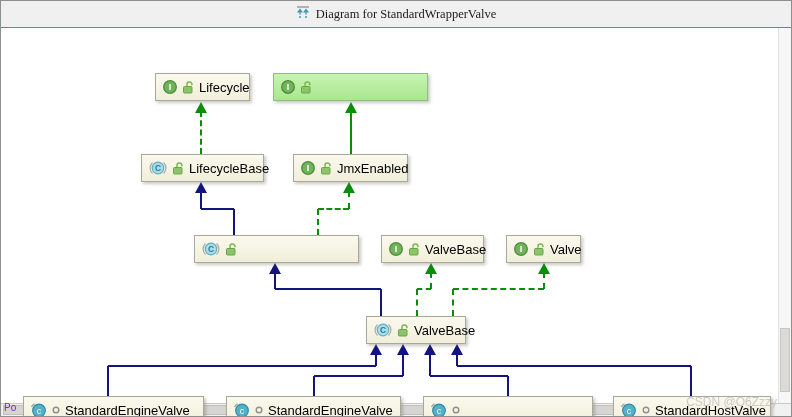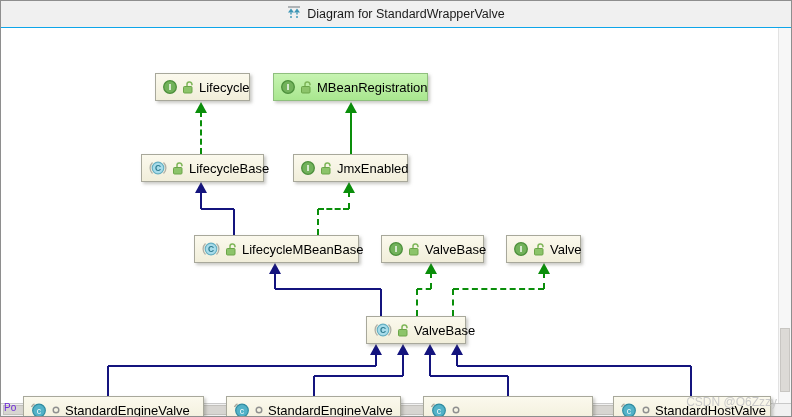--- a/index.html
+++ b/index.html
@@ -1,18 +1,18 @@
 <!DOCTYPE html>
 <html><head>
 <meta charset="utf-8">
 <style>
   html,body{margin:0;padding:0;background:#fff;font-family:"Liberation Sans",sans-serif;}
   .frame{position:relative;width:792px;height:417px;box-sizing:border-box;border:1px solid #8E8E8E;background:#fff;overflow:hidden;}
   .titlebar{position:absolute;left:0;top:0;right:0;height:26px;background:#F0F0F0;border-bottom:2px solid #0ea5e9;
-            display:flex;align-items:center;justify-content:center;gap:6px;}
+            display:flex;align-items:center;justify-content:center;gap:6px;font-family:Liberation Serif, serif;}
   .titlebar .ttext{font-size:12.5px;color:#1a1a1a;}
   .canvas{position:absolute;left:0;top:27px;right:0;bottom:13px;background:#fff;}
   
   .node{position:absolute;box-sizing:border-box;display:flex;align-items:center;gap:4px;padding-left:6px;
         background:linear-gradient(#FBF9ED,#F1EEDA);border:1px solid #A8A89B;box-shadow:2px 2px 3px rgba(100,100,90,.35);z-index:3;}
   .node.highlighted{background:linear-gradient(#C7F4B2,#A9E78F);border-color:#8FBF7E;}
   .node .label{font-size:13px;color:#000;white-space:nowrap;}
   .node .ic{display:inline-flex;align-items:center;justify-content:center;}
   
   .edges,.nodes{position:absolute;left:0;top:0;width:100%;height:100%;}
@@ -144,21 +144,20 @@
               <circle cx="8" cy="8" r="6.3" fill="#72B25B" stroke="#4C8F3B" stroke-width="1.3"></circle>
               <text x="8" y="11.3" text-anchor="middle" font-size="9" font-weight="bold" fill="#FFFFFF" font-family="Liberation Sans,sans-serif">I</text>
             </svg>
           </span>
           <span class="ic">
             <svg width="13" height="14" viewBox="0 0 13 14">
               <path d="M5 7 V4.6 a2.4 2.4 0 0 1 4.8 -0.5 l0.4 1.2" fill="none" stroke="#7FB659" stroke-width="1.5"></path>
               <rect x="1.5" y="6.5" width="8.5" height="6.5" rx="1" fill="#8CC46A" stroke="#6BA548" stroke-width="1"></rect>
             </svg>
           </span>
-          <span class="label">MBeanRegistration</span>
         </div>
         <div class="node abstract-class" style="left: 140px; top: 126px; width: 123px; height: 28px;">
           <span class="ic">
             <svg width="20" height="16" viewBox="0 0 20 16">
               <path d="M4.5 2.5 A7.5 7.5 0 0 0 4.5 13.5" fill="none" stroke="#B0B0A6" stroke-width="1.3"></path>
               <path d="M15.5 2.5 A7.5 7.5 0 0 1 15.5 13.5" fill="none" stroke="#B0B0A6" stroke-width="1.3"></path>
               <circle cx="10" cy="8" r="5.8" fill="#A7DCEA" stroke="#63AEC2" stroke-width="1.2"></circle>
               <text x="10" y="11.2" text-anchor="middle" font-size="8.5" font-weight="bold" fill="#2C7A8F" font-family="Liberation Sans,sans-serif">C</text>
             </svg>
           </span>
@@ -193,21 +192,20 @@
               <circle cx="10" cy="8" r="5.8" fill="#A7DCEA" stroke="#63AEC2" stroke-width="1.2"></circle>
               <text x="10" y="11.2" text-anchor="middle" font-size="8.5" font-weight="bold" fill="#2C7A8F" font-family="Liberation Sans,sans-serif">C</text>
             </svg>
           </span>
           <span class="ic">
             <svg width="13" height="14" viewBox="0 0 13 14">
               <path d="M5 7 V4.6 a2.4 2.4 0 0 1 4.8 -0.5 l0.4 1.2" fill="none" stroke="#7FB659" stroke-width="1.5"></path>
               <rect x="1.5" y="6.5" width="8.5" height="6.5" rx="1" fill="#8CC46A" stroke="#6BA548" stroke-width="1"></rect>
             </svg>
           </span>
-          <span class="label">LifecycleMBeanBase</span>
         </div>
         <div class="node interface" style="left: 380px; top: 207px; width: 103px; height: 28px;">
           <span class="ic">
             <svg width="16" height="16" viewBox="0 0 16 16">
               <circle cx="8" cy="8" r="6.3" fill="#72B25B" stroke="#4C8F3B" stroke-width="1.3"></circle>
               <text x="8" y="11.3" text-anchor="middle" font-size="9" font-weight="bold" fill="#FFFFFF" font-family="Liberation Sans,sans-serif">I</text>
             </svg>
           </span>
           <span class="ic">
             <svg width="13" height="14" viewBox="0 0 13 14">

